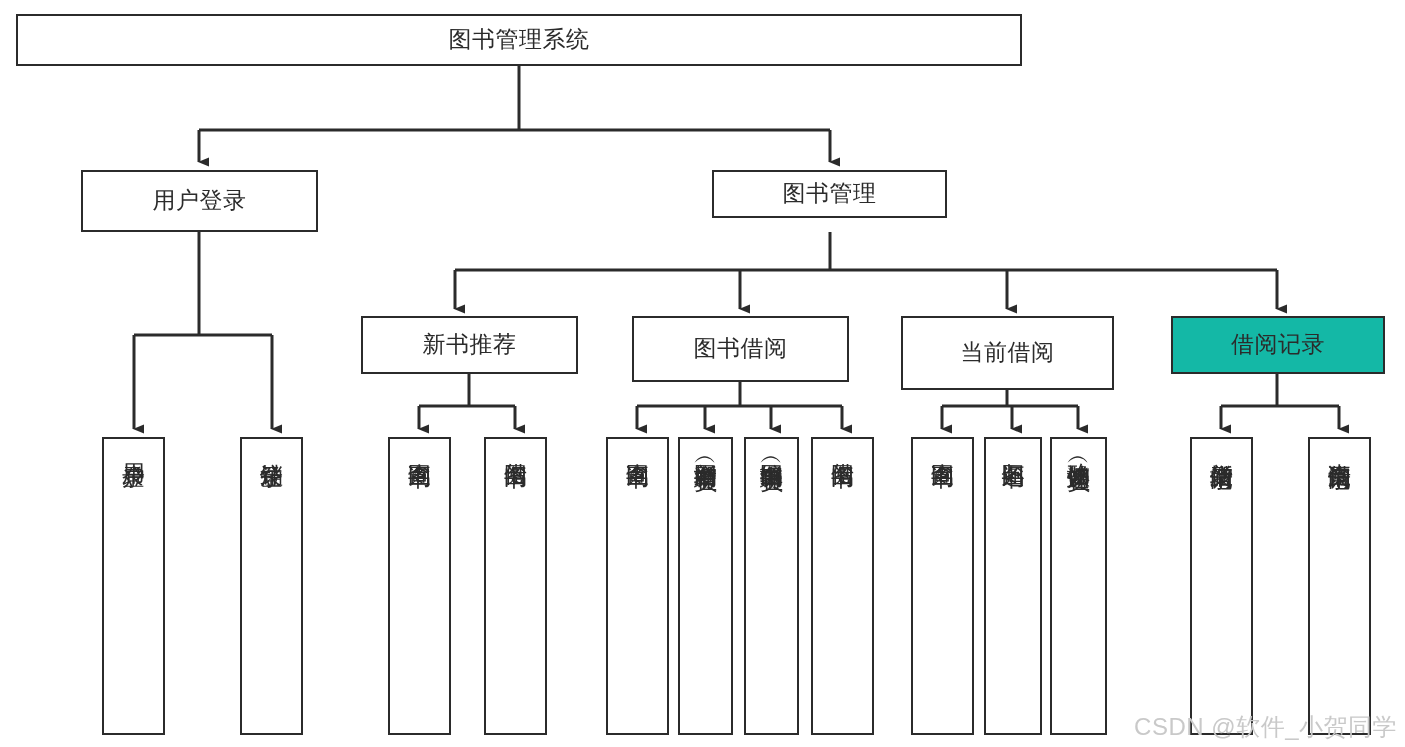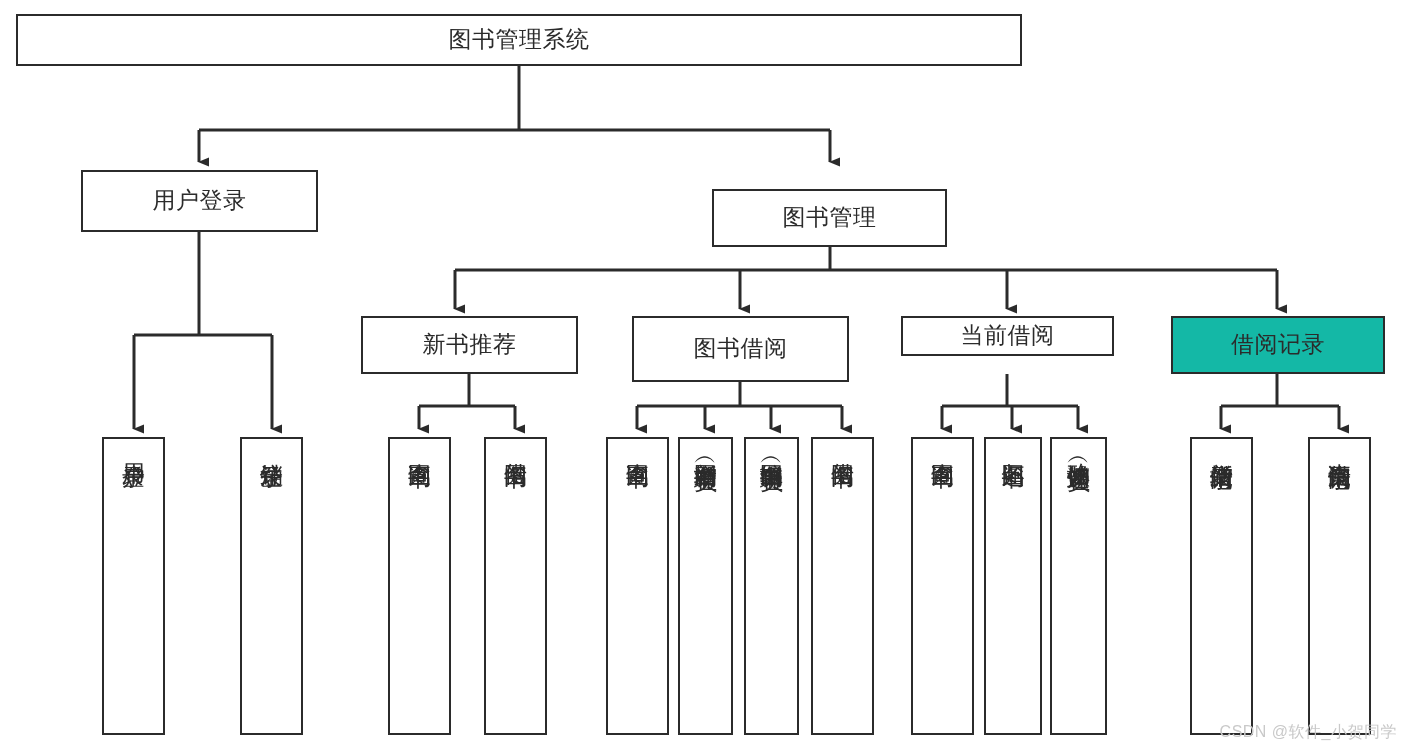--- a/index.html
+++ b/index.html
@@ -58,21 +58,21 @@
     text-orientation: upright;
     font-size: 23px;
     line-height: 1.0;
     letter-spacing: 1px;
     white-space: nowrap;
   }
   #watermark {
     position: absolute;
     right: 8px;
     bottom: 4px;
-    font-size: 16px;
+    font-size: 24px;
     color: #c9c9c9;
     white-space: nowrap;
     letter-spacing: 0.5px;
   }
 </style>
 </head>
 <body>
 
 <div id="diagram-root" style="background: rgb(255, 255, 255);">
 
@@ -127,31 +127,31 @@
     </g>
   </svg>
 
   <div class="node horiz" style="left: 16px; top: 14px; width: 1006px; height: 52px; border-color: rgb(43, 43, 43); background: rgb(255, 255, 255); color: rgb(43, 43, 43);">
     <span class="node-label">图书管理系统</span>
   </div>
 
   <div class="node horiz" style="left: 81px; top: 170px; width: 237px; height: 62px; border-color: rgb(43, 43, 43); background: rgb(255, 255, 255); color: rgb(43, 43, 43);">
     <span class="node-label">用户登录</span>
   </div>
-  <div class="node horiz" style="left: 712px; top: 170px; width: 235px; height: 58px; border-color: rgb(43, 43, 43); background: rgb(255, 255, 255); color: rgb(43, 43, 43); margin-top: 19px;">
+  <div class="node horiz" style="left: 712px; top: 170px; width: 235px; height: 48px; border-color: rgb(43, 43, 43); background: rgb(255, 255, 255); color: rgb(43, 43, 43);">
     <span class="node-label">图书管理</span>
   </div>
 
   <div class="node horiz" style="left: 361px; top: 316px; width: 217px; height: 58px; border-color: rgb(43, 43, 43); background: rgb(255, 255, 255); color: rgb(43, 43, 43);">
     <span class="node-label">新书推荐</span>
   </div>
   <div class="node horiz" style="left: 632px; top: 316px; width: 217px; height: 66px; border-color: rgb(43, 43, 43); background: rgb(255, 255, 255); color: rgb(43, 43, 43);">
     <span class="node-label">图书借阅</span>
   </div>
-  <div class="node horiz" style="left: 901px; top: 316px; width: 213px; height: 40px; border-color: rgb(43, 43, 43); background: rgb(255, 255, 255); color: rgb(43, 43, 43);">
+  <div class="node horiz" style="left: 901px; top: 316px; width: 213px; height: 74px; border-color: rgb(43, 43, 43); background: rgb(255, 255, 255); color: rgb(43, 43, 43);">
     <span class="node-label">当前借阅</span>
   </div>
   <div class="node horiz" style="left: 1171px; top: 316px; width: 214px; height: 58px; border-color: rgb(43, 43, 43); background: #14b8a6; color: rgb(43, 43, 43);">
     <span class="node-label">借阅记录</span>
   </div>
 
   <div class="node vert" style="left: 102px; top: 437px; width: 63px; height: 298px; border-color: rgb(43, 43, 43); background: rgb(255, 255, 255); color: rgb(43, 43, 43);">
     <span class="node-label">用户登录</span>
   </div>
   <div class="node vert" style="left: 240px; top: 437px; width: 63px; height: 298px; border-color: rgb(43, 43, 43); background: rgb(255, 255, 255); color: rgb(43, 43, 43);">

